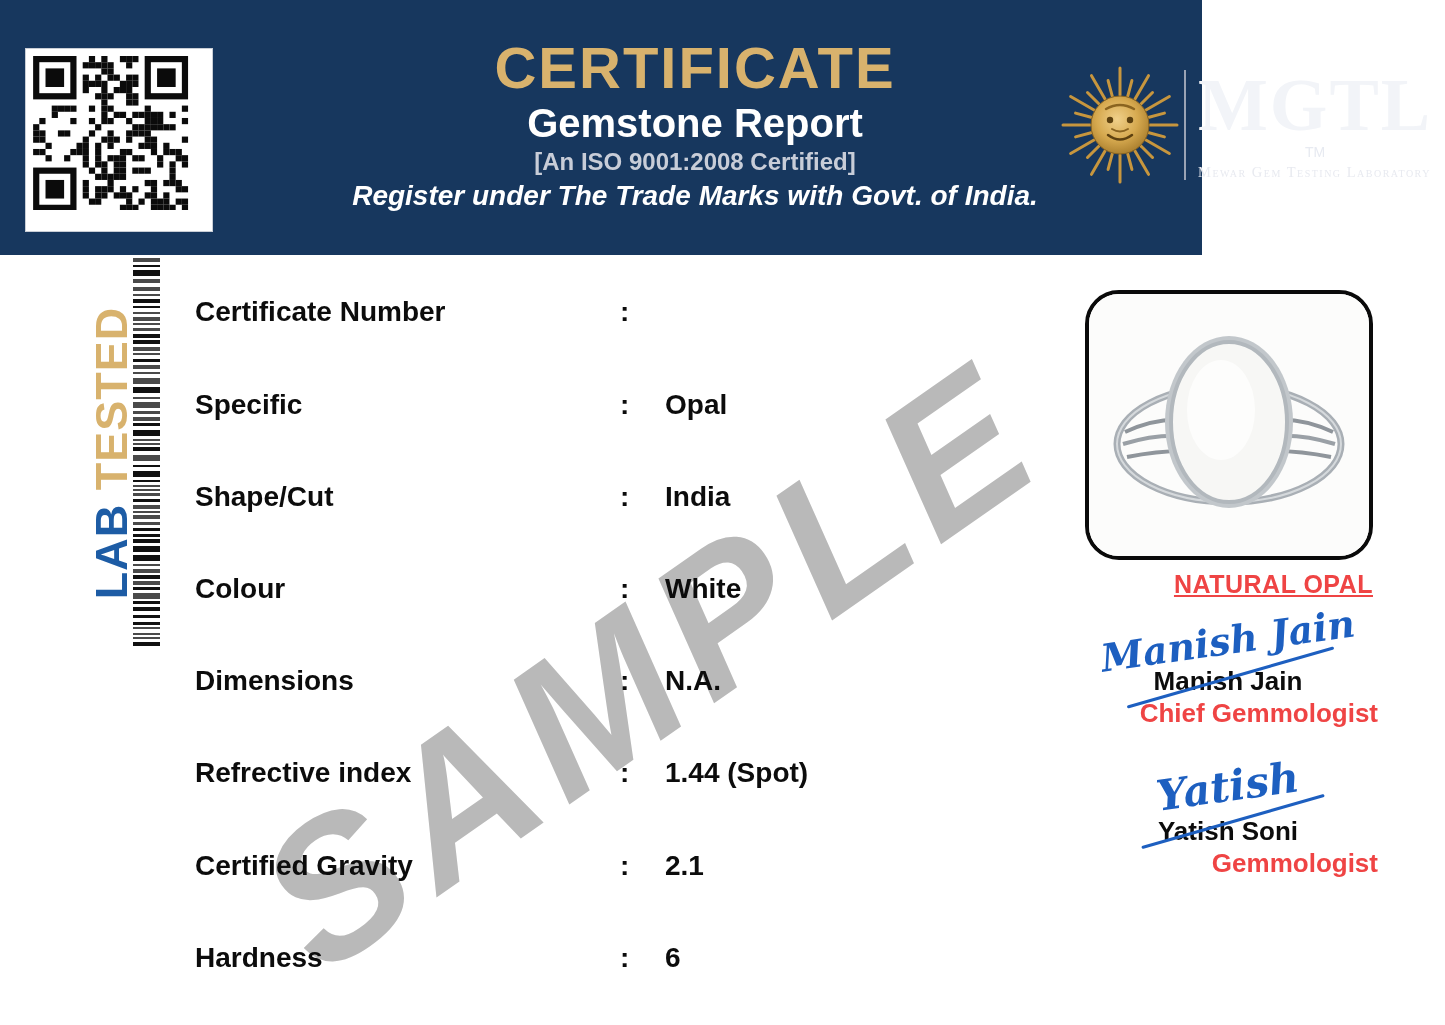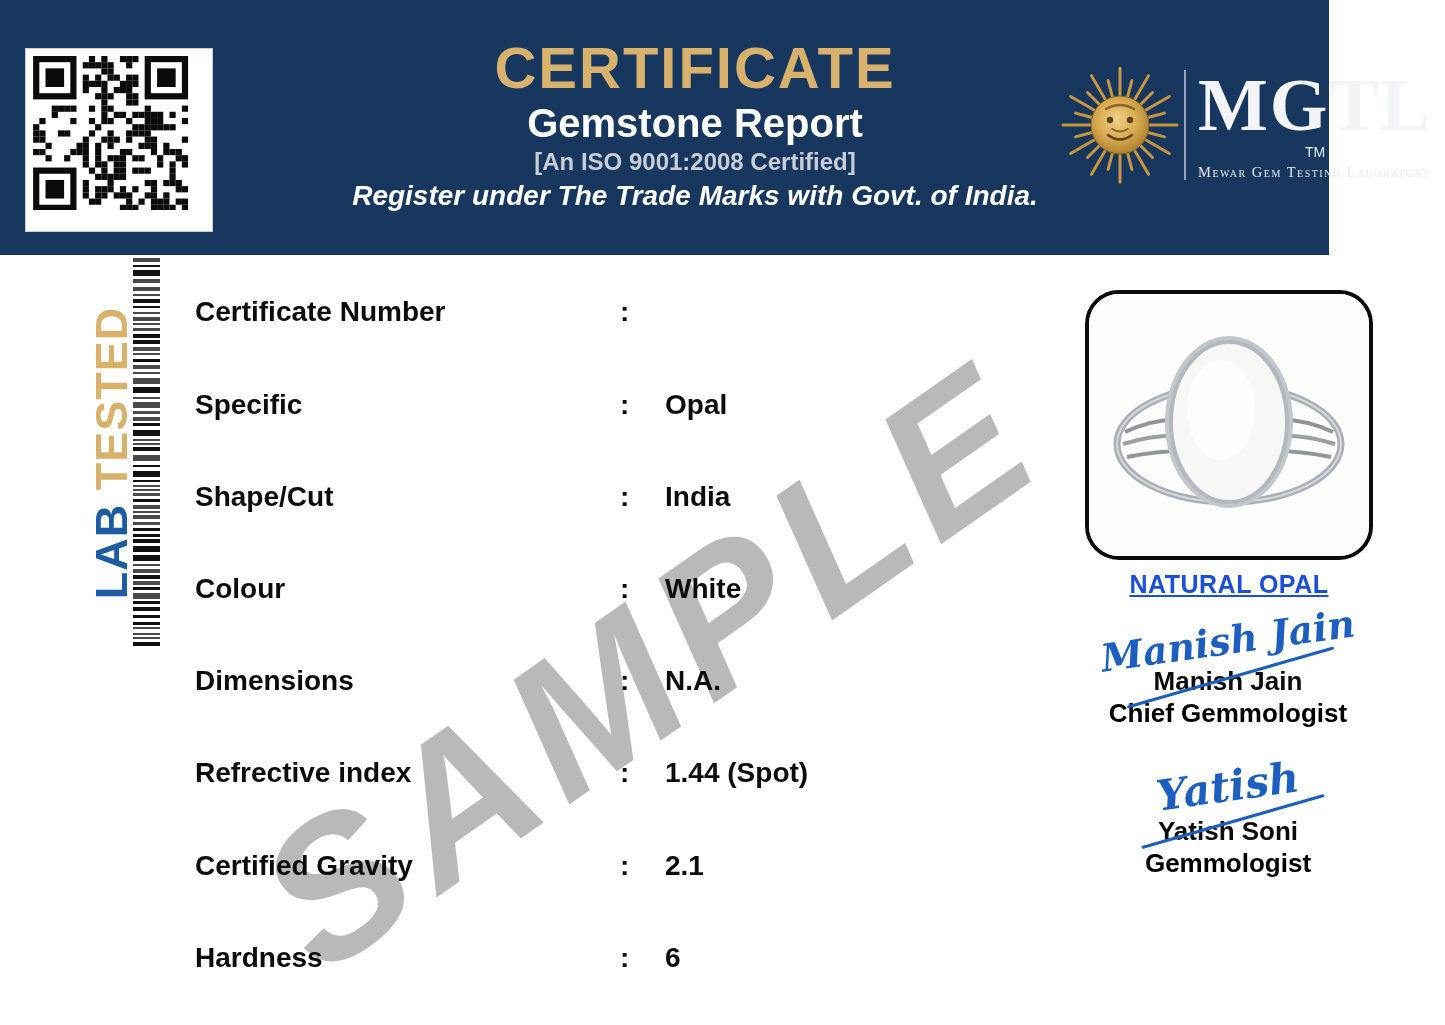--- a/index.html
+++ b/index.html
@@ -1,20 +1,20 @@
 <!DOCTYPE html>
 <html><head>
 <meta charset="utf-8">
 <style>
   html,body{margin:0;padding:0;background:#fff;}
   .page{position:relative;width:1445px;height:1025px;background:#ffffff;overflow:hidden;
         font-family:"Liberation Sans", sans-serif;}
 
   
-  .header{position:absolute;left:0;top:0;width:1329px;height:255px;background:#17375e;z-index:10;}
+  .header{position:absolute;left:0;top:0;width:1202px;height:255px;background:#17375e;z-index:10;}
   .qr-box{position:absolute;left:25px;top:48px;width:172px;height:168px;background:#fff;
           padding:7px;border:1px solid #c9ced6;}
   .title-block{position:absolute;left:340px;top:38px;width:710px;text-align:center;}
   .title-main{font-size:58px;font-weight:bold;color:#d8b26d;letter-spacing:2px;line-height:60px;}
   .title-sub{font-size:40px;font-weight:bold;color:#ffffff;line-height:46px;margin-top:2px;}
   .title-iso{font-size:24px;font-weight:bold;color:#c8cdd8;line-height:28px;margin-top:2px;}
   .title-reg{font-size:28px;font-weight:bold;font-style:italic;color:#ffffff;line-height:32px;margin-top:4px;}
 
   .logo{position:absolute;left:1060px;top:60px;width:370px;height:140px;}
   .sun-wrap{position:absolute;left:0px;top:5px;width:120px;height:120px;}
@@ -42,33 +42,33 @@
   
   .fields{position:absolute;left:0;top:0;z-index:2;}
   .row{position:absolute;left:195px;width:860px;height:36px;font-size:28px;font-weight:bold;color:#0c0c0c;}
   .flabel{position:absolute;left:0;top:0;}
   .fcolon{position:absolute;left:425px;top:0;}
   .fvalue{position:absolute;left:470px;top:0;}
 
   
   .photo-box{position:absolute;left:1085px;top:290px;width:280px;height:262px;background:#fdfdfd;
              border:4px solid #0a0a0a;border-radius:34px;z-index:2;overflow:hidden;}
-  .photo-caption{position:absolute;left:1085px;top:570px;width:288px;text-align:center;
-                 font-size:25px;font-weight:bold;color:#1d4ed8;text-decoration:underline;
+  .photo-caption{position:absolute;left:1085px;top:570px;width:288px;text-align:right;
+                 font-size:25px;font-weight:bold;color:#ef4444;text-decoration:underline;
                  letter-spacing:0.5px;z-index:2;}
 
   .sig-block{position:absolute;width:300px;text-align:center;z-index:2;}
   .sig-script{font-family:"DejaVu Serif", serif;font-style:italic;font-weight:bold;color:#1d5fc0;
               display:inline-block;transform:rotate(-8deg);position:relative;}
   .sig1 .sig-script{font-size:38px;}
   .sig2 .sig-script{font-size:42px;}
   .sig-underline{position:absolute;height:3px;background:#1d5fc0;transform:rotate(-16deg);
                  border-radius:2px;z-index:2;}
   .sig-name{font-size:26px;font-weight:bold;color:#0c0c0c;line-height:32px;}
-  .sig-title{font-size:26px;font-weight:bold;color:#000000;line-height:32px;}
+  .sig-title{font-size:26px;font-weight:bold;color:#ef4444;line-height:32px;text-align:right;}
 </style>
 </head>
 <body>
 
 <div class="page">
 
   <div class="header">
 
     <div class="qr-box">
       <svg id="qr-svg" width="158" height="154" viewBox="0 0 168 164">

